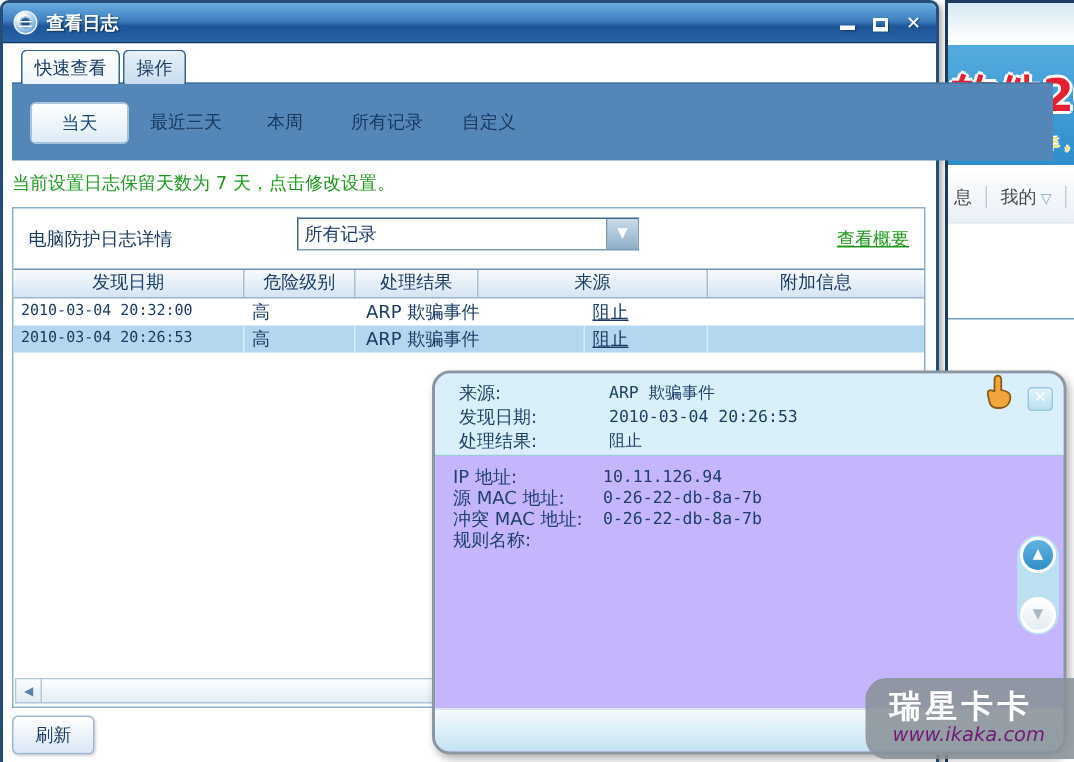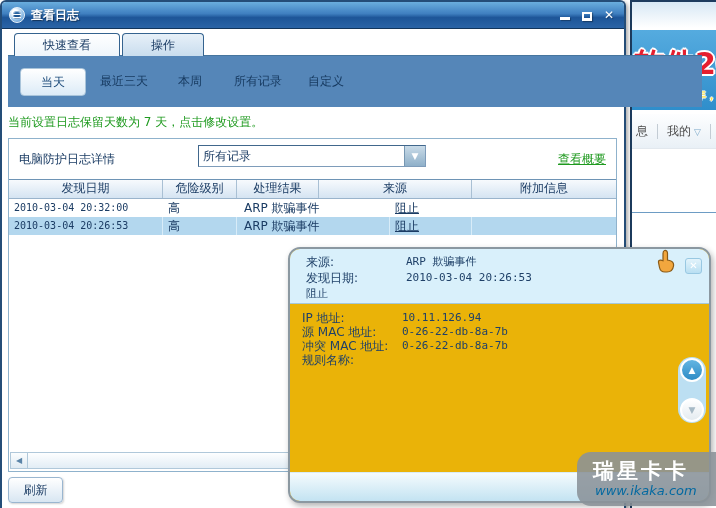--- a/index.html
+++ b/index.html
@@ -38,21 +38,21 @@
   .app-icon::after{content:"";position:absolute;left:3px;top:6px;right:3px;height:1px;background:#fff;
             box-shadow:0 3px 0 #fff;}
   .win-title{position:absolute;left:29px;top:5px;color:#fff;font-weight:bold;text-shadow:1px 1px 1px rgba(0,0,0,.45);}
   .win-controls{position:absolute;right:10px;top:6px;display:flex;gap:12px;align-items:center;height:14px;}
   .ctrl-min{width:10px;height:3px;background:#fff;margin-top:7px;box-shadow:1px 1px 1px rgba(0,0,0,.3);}
   .ctrl-max{width:10px;height:9px;border:2px solid #fff;border-bottom-width:3px;box-sizing:border-box;margin-top:2px;
             box-shadow:1px 1px 1px rgba(0,0,0,.3);}
   .ctrl-close{color:#fff;font-size:12px;font-weight:bold;line-height:14px;text-shadow:1px 1px 1px rgba(0,0,0,.3);}
 
   .tabs{position:absolute;left:12px;top:31px;display:flex;gap:2px;z-index:3;}
-  .tab{height:22px;padding:0 28px;line-height:22px;border:1px solid #35638f;border-bottom:none;
+  .tab{height:22px;padding:0 8px;line-height:22px;border:1px solid #35638f;border-bottom:none;
        border-radius:4px 4px 0 0;background:linear-gradient(#e7f0f8,#c9ddee);color:#1b3c64;}
   .tab.active{background:linear-gradient(#ffffff,#eef5fb);}
 
   .band{position:absolute;left:6px;top:53px;width:694px;height:52px;background:#5586b8;
         border-top:1px solid #46759e;display:flex;align-items:center;box-sizing:border-box;}
   .filter-today{margin-left:12px;width:64px;height:26px;line-height:26px;text-align:center;
         background:linear-gradient(#ffffff,#dcebf7);border:1px solid #a9c4da;border-radius:4px;color:#1b4a7a;}
   .filter-item{color:#16395f;}
   .fi-1{margin-left:14px;} .fi-2{margin-left:30px;} .fi-3{margin-left:32px;} .fi-4{margin-left:26px;}
 
@@ -85,21 +85,21 @@
            border:1px solid #b0c8da;background:#eef4f9;}
   .hscroll-btn{width:16px;background:linear-gradient(#fbfdfe,#dfeaf2);border-right:1px solid #b0c8da;
            color:#5b84a8;font-size:8px;line-height:15px;text-align:center;}
   .hscroll-thumb{flex:1;background:linear-gradient(#fdfeff,#e2edf5);}
 
   .refresh-btn{position:absolute;left:6px;top:475px;width:55px;height:26px;box-sizing:border-box;
            border:1px solid #9ab6d0;border-radius:4px;background:linear-gradient(#ffffff,#d8e6f2);
            text-align:center;line-height:24px;box-shadow:1px 1px 2px rgba(0,0,0,.18);}
 
   
-  .popup{position:absolute;left:288px;top:247px;width:419px;height:252px;background:#eab308;
+  .popup{position:absolute;left:288px;top:247px;width:419px;height:252px;background:#c4b5fd;
          border:2px solid #8b98a1;border-radius:12px;box-shadow:2px 3px 6px rgba(0,0,0,.3);z-index:5;}
   .popup-header{position:absolute;left:0;top:0;right:0;height:55px;background:#d9f0fb;
          border-radius:10px 10px 0 0;border-bottom:1px solid #a5c8da;padding-top:5px;box-sizing:border-box;}
   .pfield{display:flex;height:16px;line-height:16px;padding-left:16px;color:#1f4068;}
   .plabel{width:100px;flex:none;white-space:nowrap;}
   .pvalue{font-family:"DejaVu Sans Mono","DejaVu Sans",monospace;font-size:11px;white-space:nowrap;}
   .popup-close{position:absolute;right:7px;top:9px;width:17px;height:16px;box-sizing:border-box;
          background:linear-gradient(#e2f3fb,#b9dff2);border:1px solid #98c8e2;border-radius:3px;
          color:#fff;font-size:10px;font-weight:bold;text-align:center;line-height:14px;}
   .popup-body{position:absolute;left:0;top:62px;right:40px;}
@@ -110,21 +110,21 @@
   .pill-up{top:1px;background:linear-gradient(#63b5e2,#2f8cc6);color:#fff;}
   .pill-down{bottom:1px;background:linear-gradient(#ffffff,#e4ebf0);color:#a7bac6;}
   .popup-footer{position:absolute;left:0;bottom:0;right:0;height:28px;border-top:1px solid #d8ecf6;
          background:linear-gradient(#f5fbfd,#c3e3f2);border-radius:0 0 10px 10px;}
 
   
   .cursor{position:absolute;left:656px;top:249px;z-index:9;}
   .watermark{position:absolute;left:577px;top:452px;width:170px;height:54px;z-index:8;
          background:rgba(138,146,152,.88);border-radius:14px;color:#fff;}
   .wm-brand{position:absolute;left:16px;top:5px;font-size:21px;font-weight:bold;letter-spacing:3px;white-space:nowrap;}
-  .wm-url{position:absolute;left:18px;top:31px;font-size:13px;font-style:italic;color:#0369a1;white-space:nowrap;}
+  .wm-url{position:absolute;left:18px;top:31px;font-size:13px;font-style:italic;color:#701a75;white-space:nowrap;}
 </style>
 </head>
 <body>
 
 <div class="screen">
 
   <div class="bg-window">
     <div class="bg-top"></div>
     <div class="bg-banner">
       <div class="banner-title">软件201</div>
@@ -212,20 +212,21 @@
     <div class="popup-header">
       <div class="pfield">
         <span class="plabel">来源:</span>
         <span class="pvalue">ARP 欺骗事件</span>
       </div>
       <div class="pfield">
         <span class="plabel">发现日期:</span>
         <span class="pvalue">2010-03-04 20:26:53</span>
       </div>
       <div class="pfield">
+        <span class="plabel">处理结果:</span>
         <span class="pvalue">阻止</span>
       </div>
       <div class="popup-close">✕</div>
     </div>
     <div class="popup-body">
       <div class="pfield">
         <span class="plabel">IP 地址:</span>
         <span class="pvalue">10.11.126.94</span>
       </div>
       <div class="pfield">

